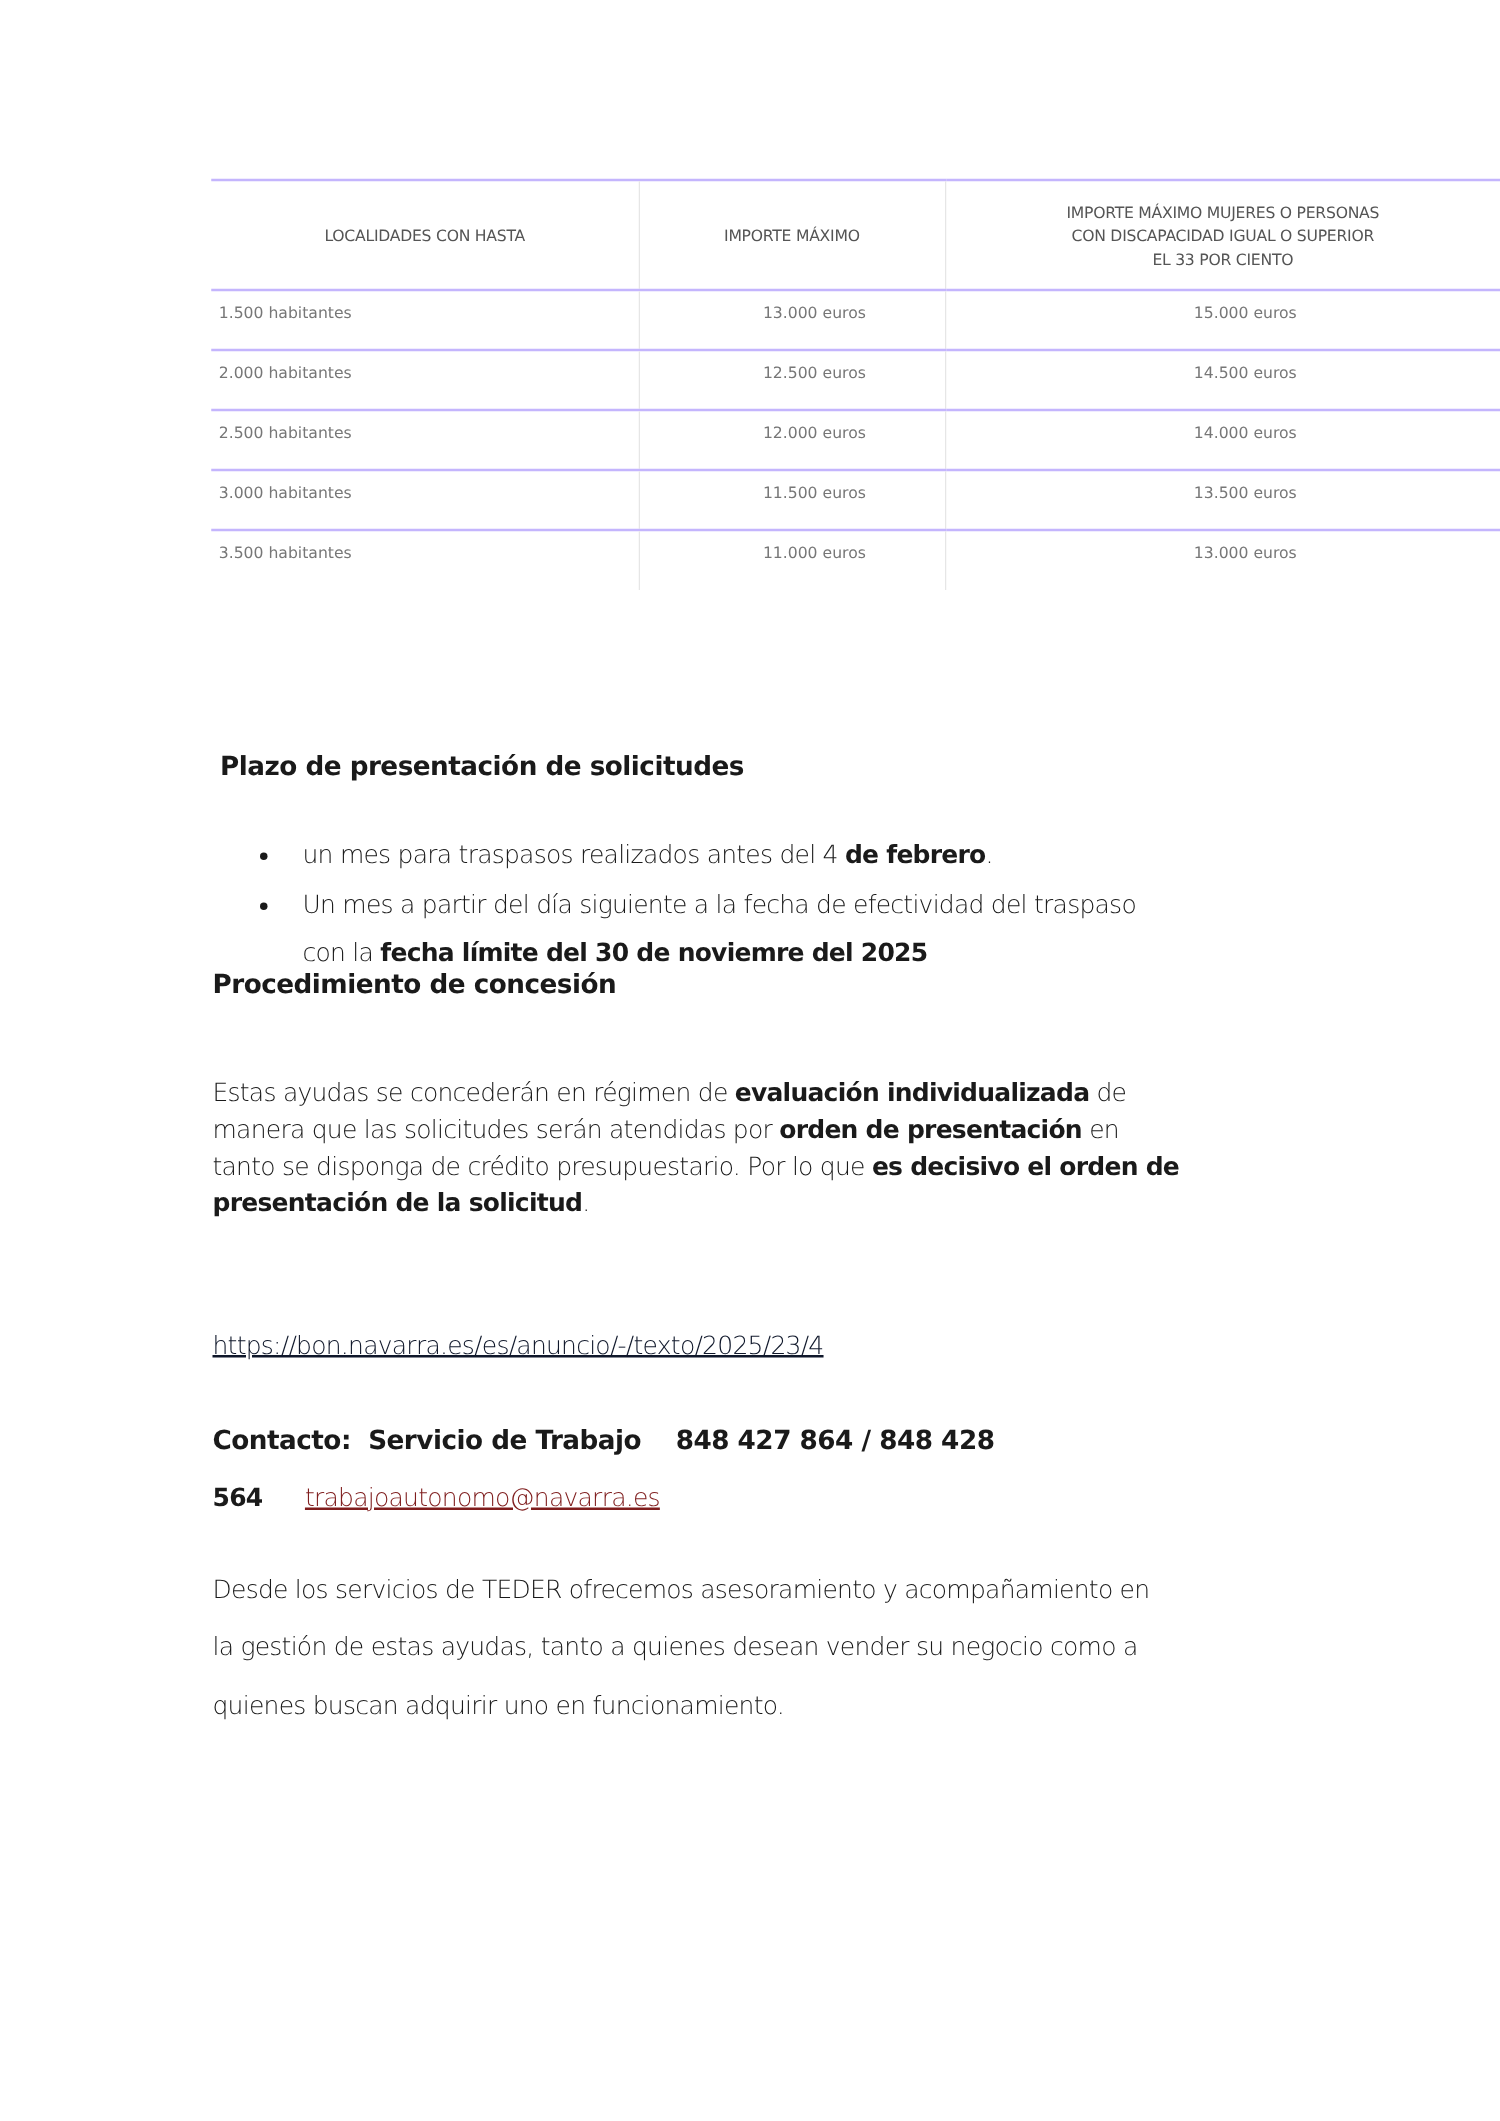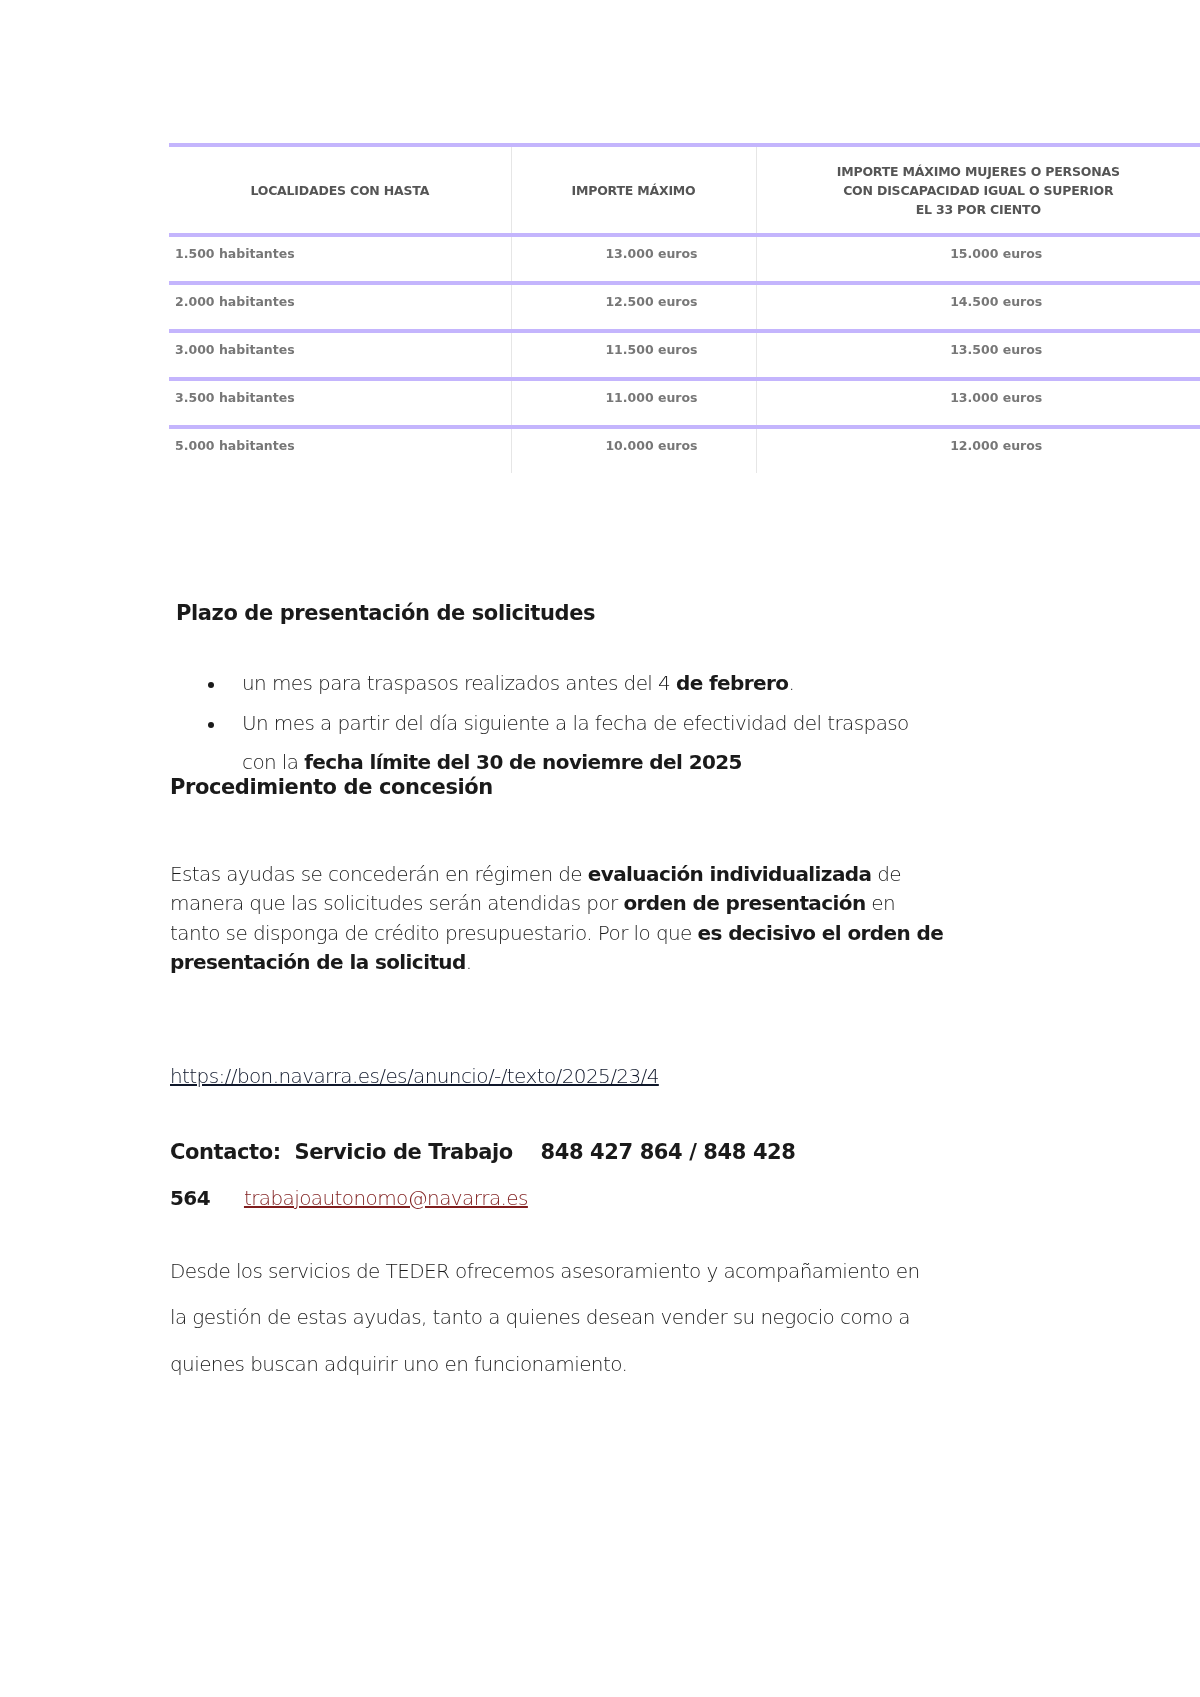--- a/index.html
+++ b/index.html
@@ -1,20 +1,20 @@
 <!DOCTYPE html>
 <html><head>
 <meta charset="utf-8">
 <style>
   html, body { margin: 0; padding: 0; background: #ffffff; }
   body { width: 1200px; height: 1697px; position: relative; overflow: hidden; font-family: "DejaVu Sans", sans-serif; color: #1a1a1a; }
 
   
   .tbl { position: absolute; left: 169px; top: 143px; width: 1031px; border-collapse: collapse; font-family: "DejaVu Sans", sans-serif; }
-  .tbl th, .tbl td { border-top: 4px solid #c4b5fd; padding: 0; font-weight: bold; }
+  .tbl th, .tbl td { border-top: 2px solid #c4b5fd; padding: 0; font-weight: normal; }
   .tbl th + th, .tbl td + td { border-left: 1px solid #e6e6e6; }
   .tbl th { height: 86px; font-size: 12.5px; color: #555; text-align: center; line-height: 19px; letter-spacing: -0.2px; }
   .tbl td { height: 48px; font-size: 12.5px; color: #777; vertical-align: top; padding-top: 9px; box-sizing: border-box; padding-left: 36px; }
   .tbl td.c1 { text-align: left; padding-left: 6px; }
   .tbl td.c2, .tbl td.c3 { text-align: center; }
   .tbl tr.last td { height: 46px; }
   .col1 { width: 342px; }
   .col2 { width: 245px; }
   .col3 { width: 444px; }
   .hdr3 { padding-left: 14px; padding-right: 104px; }
@@ -52,33 +52,33 @@
       <td class="c1">1.500 habitantes</td>
       <td class="c2">13.000 euros</td>
       <td class="c3">15.000 euros</td>
     </tr>
     <tr>
       <td class="c1">2.000 habitantes</td>
       <td class="c2">12.500 euros</td>
       <td class="c3">14.500 euros</td>
     </tr>
     <tr>
+      <td class="c1">2.500 habitantes</td>
+      <td class="c2">12.000 euros</td>
+      <td class="c3">14.000 euros</td>
+    </tr>
+    <tr>
       <td class="c1">3.000 habitantes</td>
       <td class="c2">11.500 euros</td>
       <td class="c3">13.500 euros</td>
     </tr>
     <tr>
       <td class="c1">3.500 habitantes</td>
       <td class="c2">11.000 euros</td>
       <td class="c3">13.000 euros</td>
-    </tr>
-    <tr class="last">
-      <td class="c1">5.000 habitantes</td>
-      <td class="c2">10.000 euros</td>
-      <td class="c3">12.000 euros</td>
     </tr>
   </tbody>
 </table>
 
 <div class="txt h" style="top:601px; left:176px;">Plazo de presentación de solicitudes</div>
 
 <span class="bullet-dot" style="top:682px;"></span>
 <div class="txt" style="top:671px; left:242px;"><span> un mes para traspasos realizados antes del 4 </span><b>de febrero</b><span>.</span></div>
 
 <span class="bullet-dot" style="top:722px;"></span>

